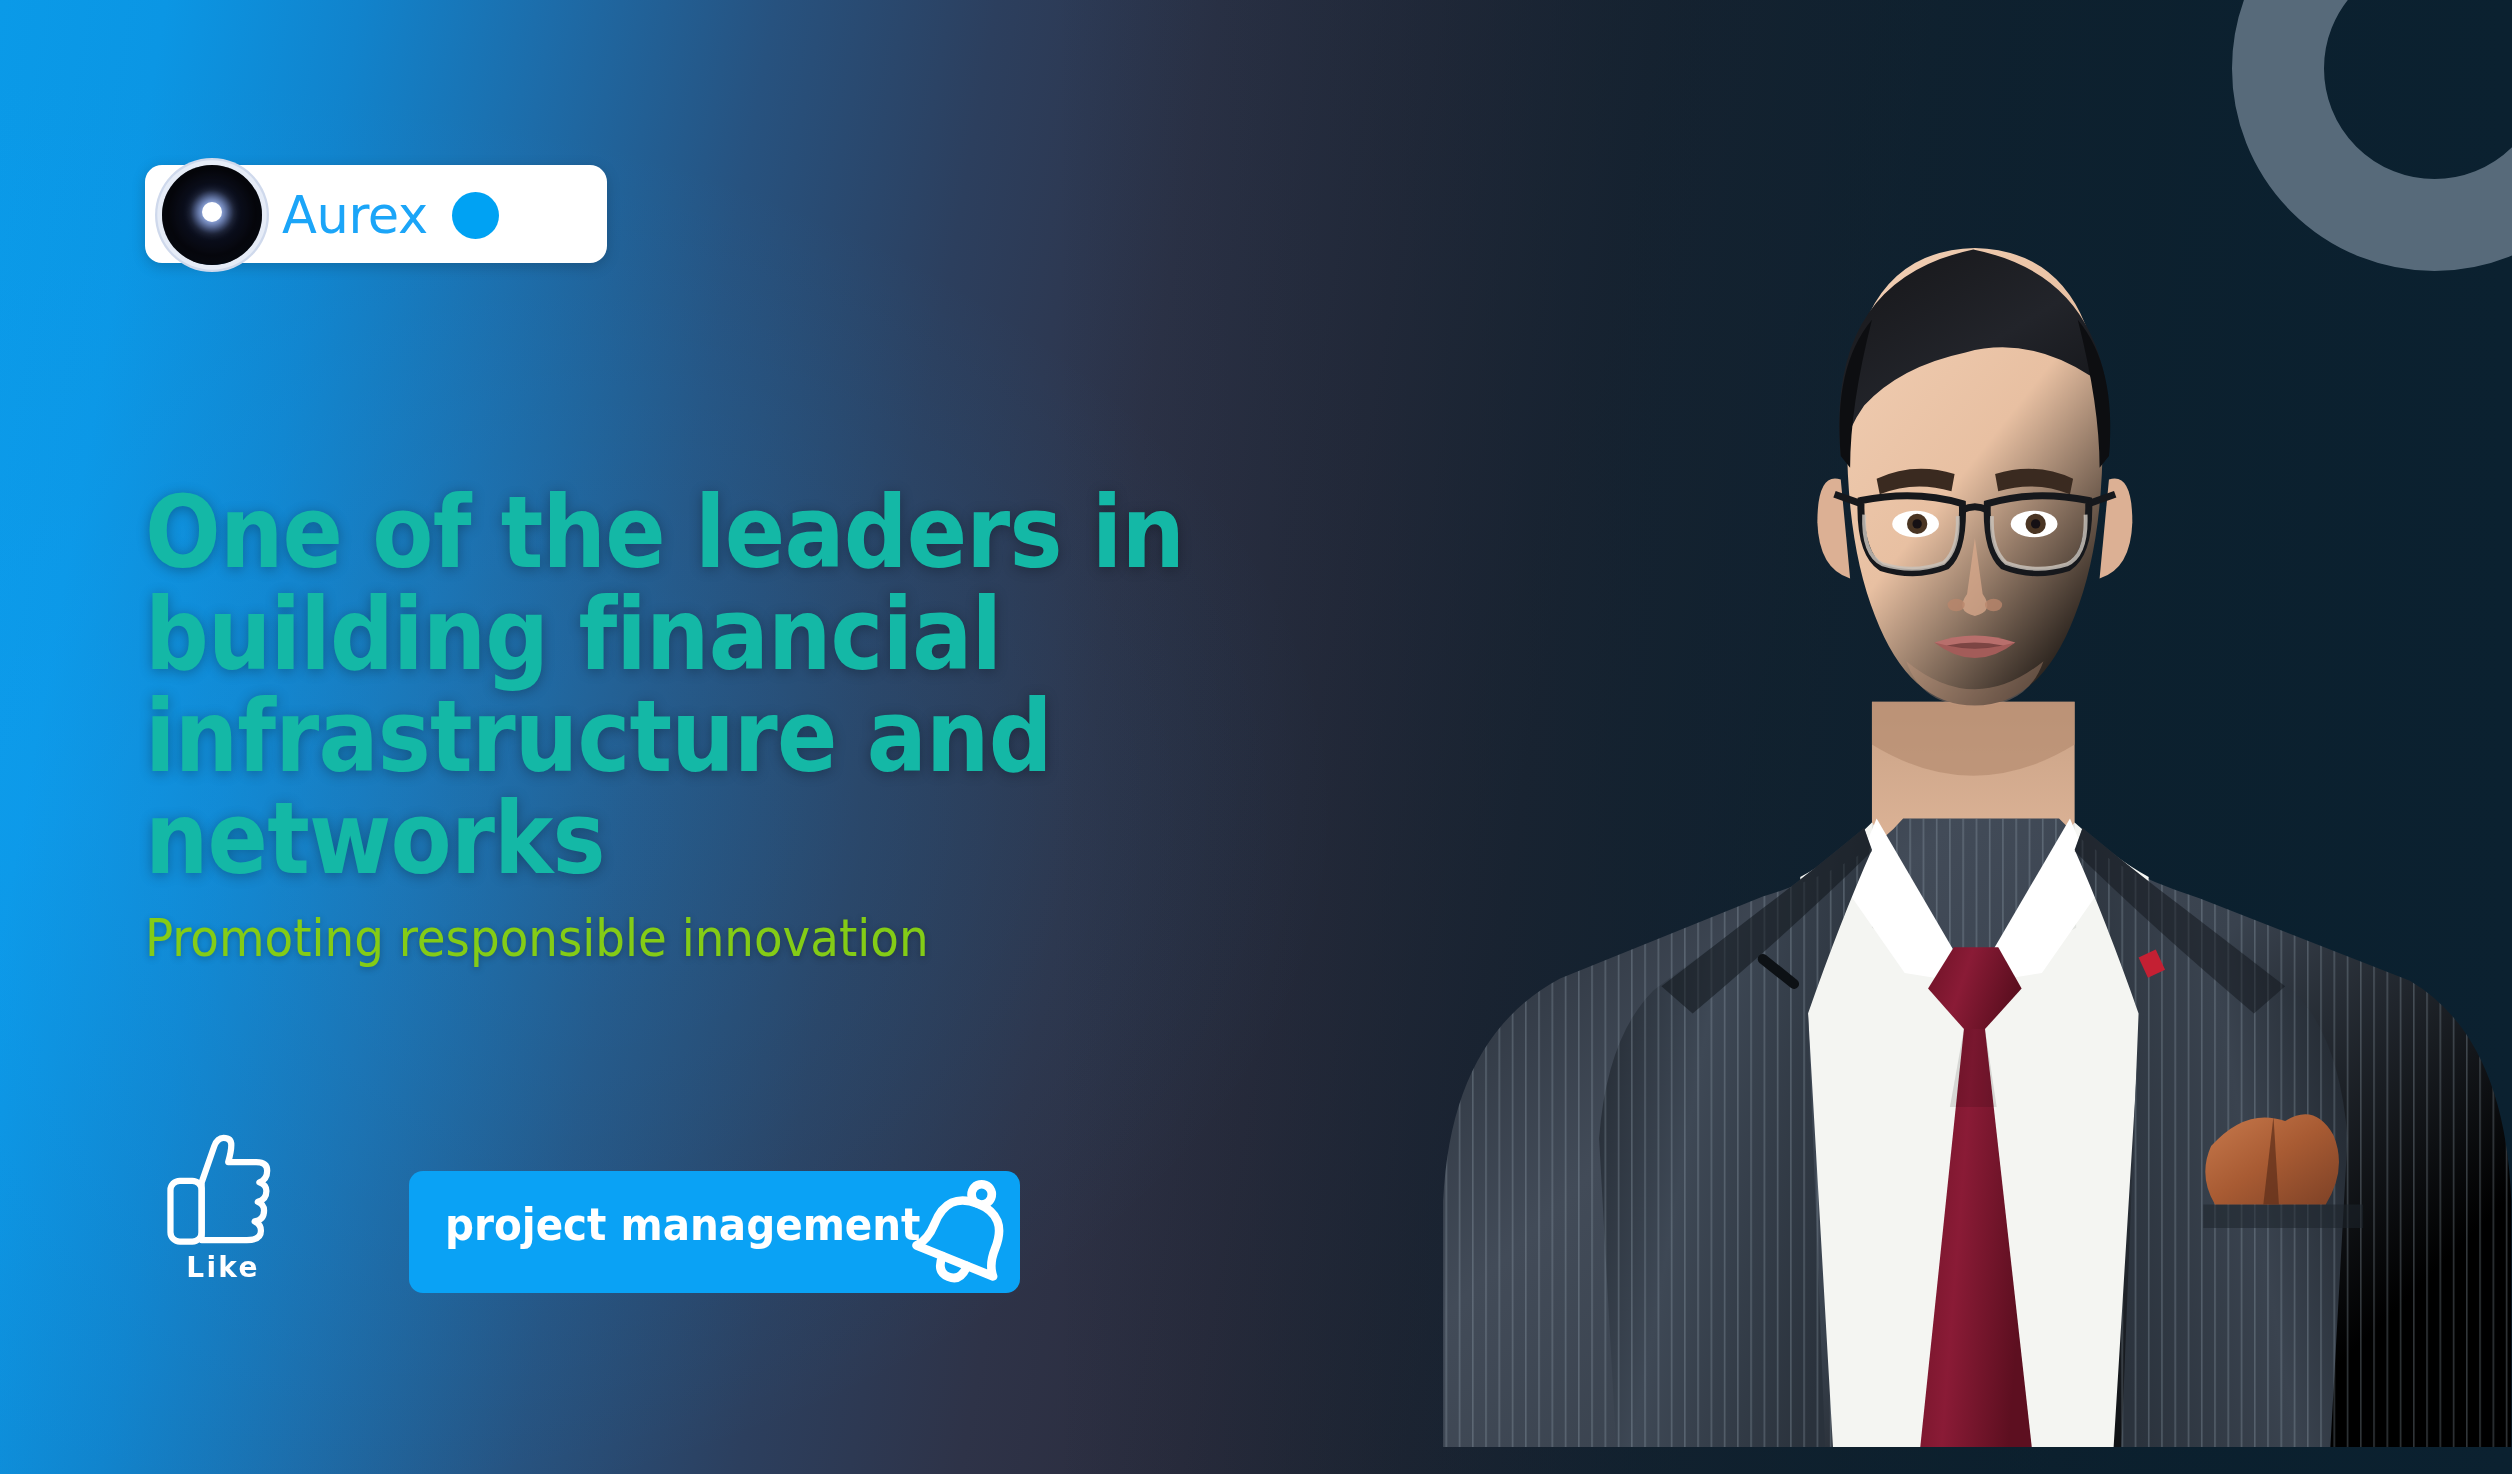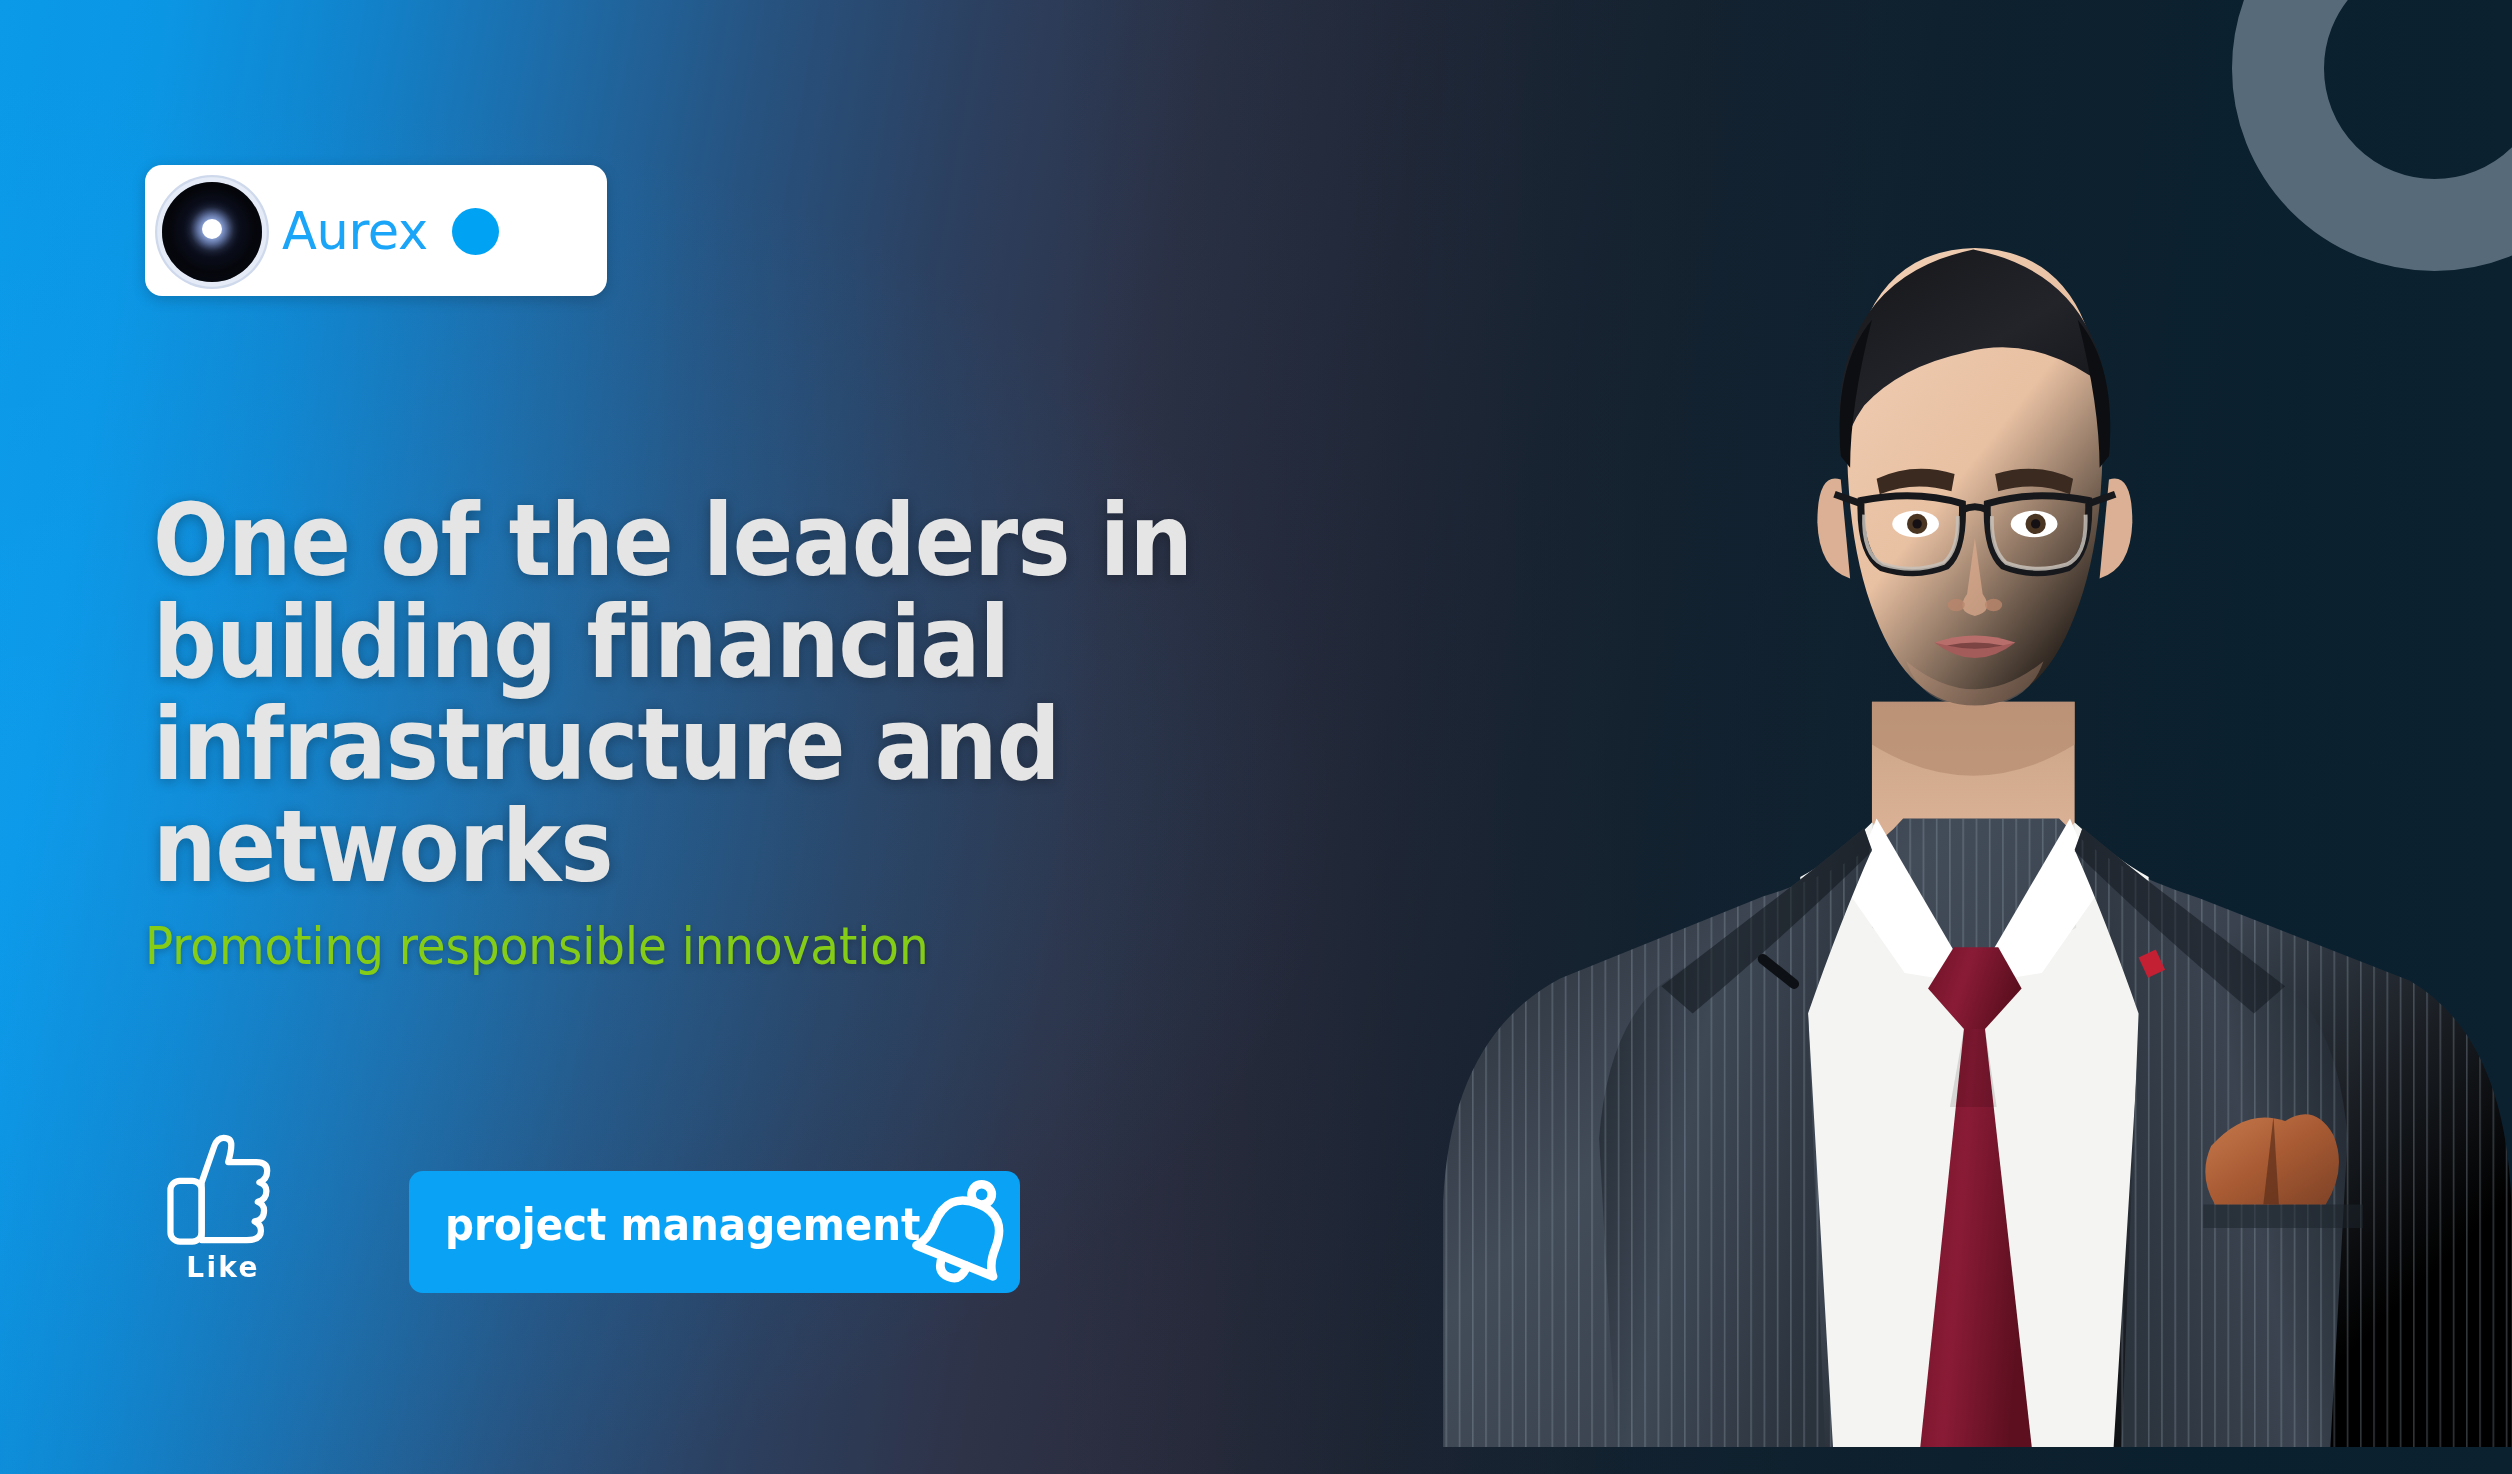--- a/index.html
+++ b/index.html
@@ -61,21 +61,21 @@
     box-sizing: border-box;
     opacity: 0.95;
   }
 
   
   .logo-badge {
     position: absolute;
     left: 145px;
     top: 165px;
     width: 462px;
-    height: 131px;
+    height: 98px;
     background: #ffffff;
     border-radius: 17px;
     display: flex;
     align-items: center;
     padding: 2px 20px 0 17px;
     box-sizing: border-box;
     gap: 20px;
     box-shadow: 0 3.1px 14px rgba(0,0,0,0.18);
   }
   .logo-lens {
@@ -121,22 +121,22 @@
   }
 
   
   .copy {
     position: absolute;
     left: 145px;
     top: 482px;
     width: 1279px;
   }
   .headline {
-    margin: 8px;
-    color: #e5e5e5;
+    margin: 0;
+    color: #14b8a6;
     font-family: "DejaVu Sans Condensed", "DejaVu Sans", "Liberation Sans", sans-serif;
     font-size: 99px;
     font-weight: 700;
     line-height: 1.03;
     letter-spacing: -0.8px;
     font-stretch: condensed;
     text-shadow: 0 2.3px 12.5px rgba(0,0,0,0.30);
   }
   .subhead {
     margin: 20px 0 0 0;

